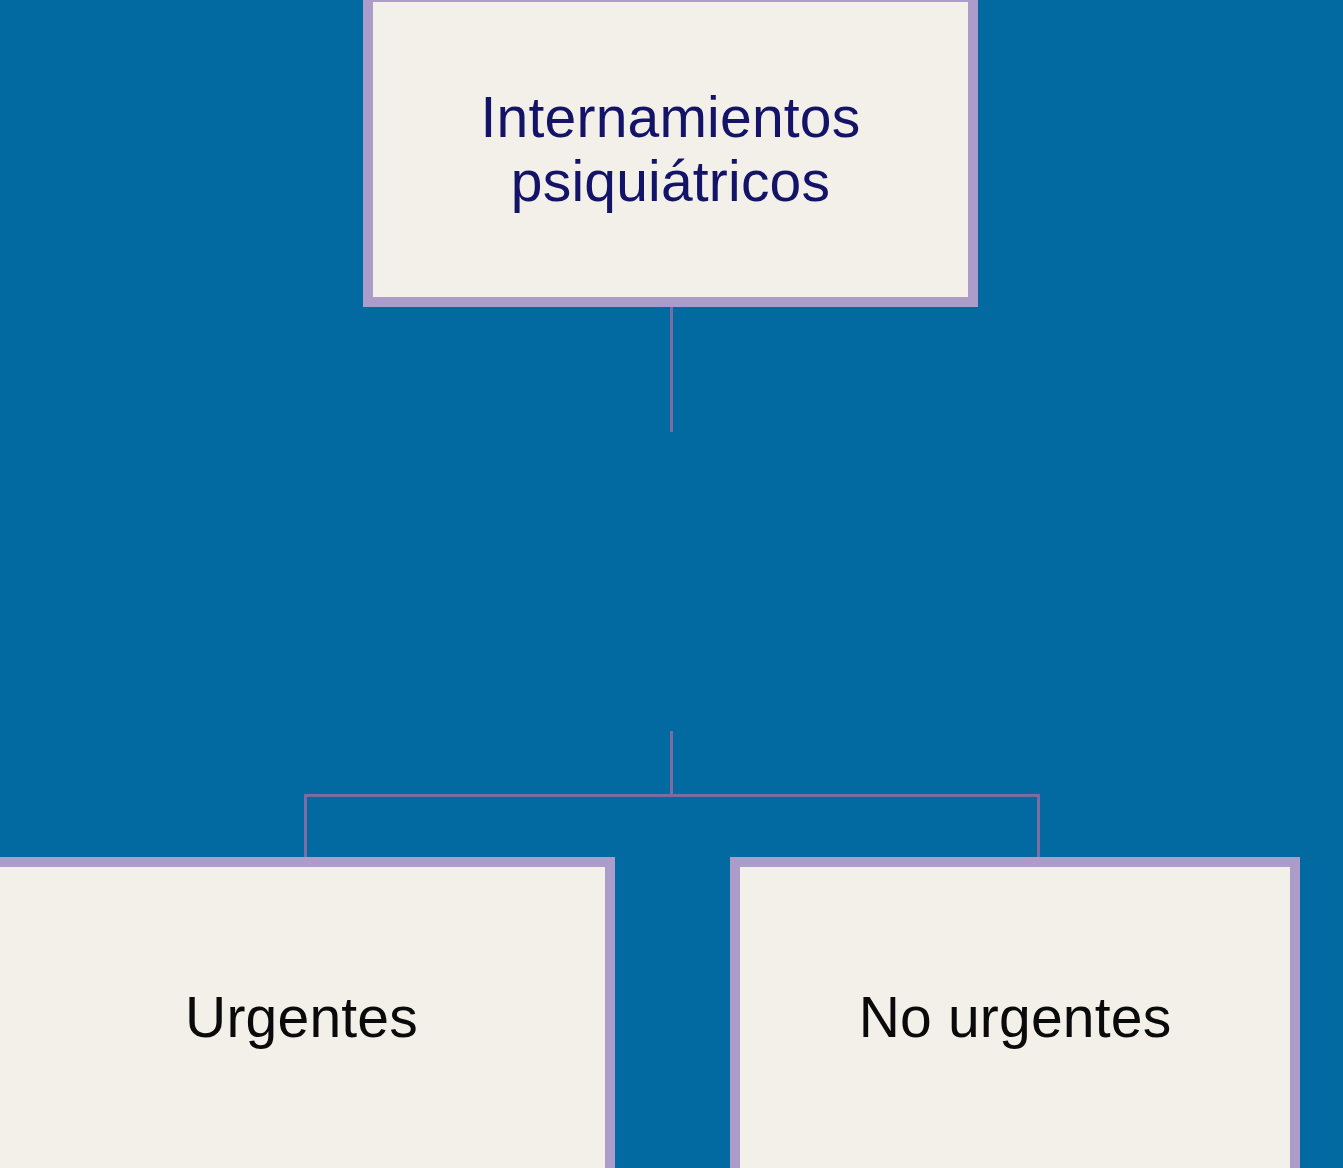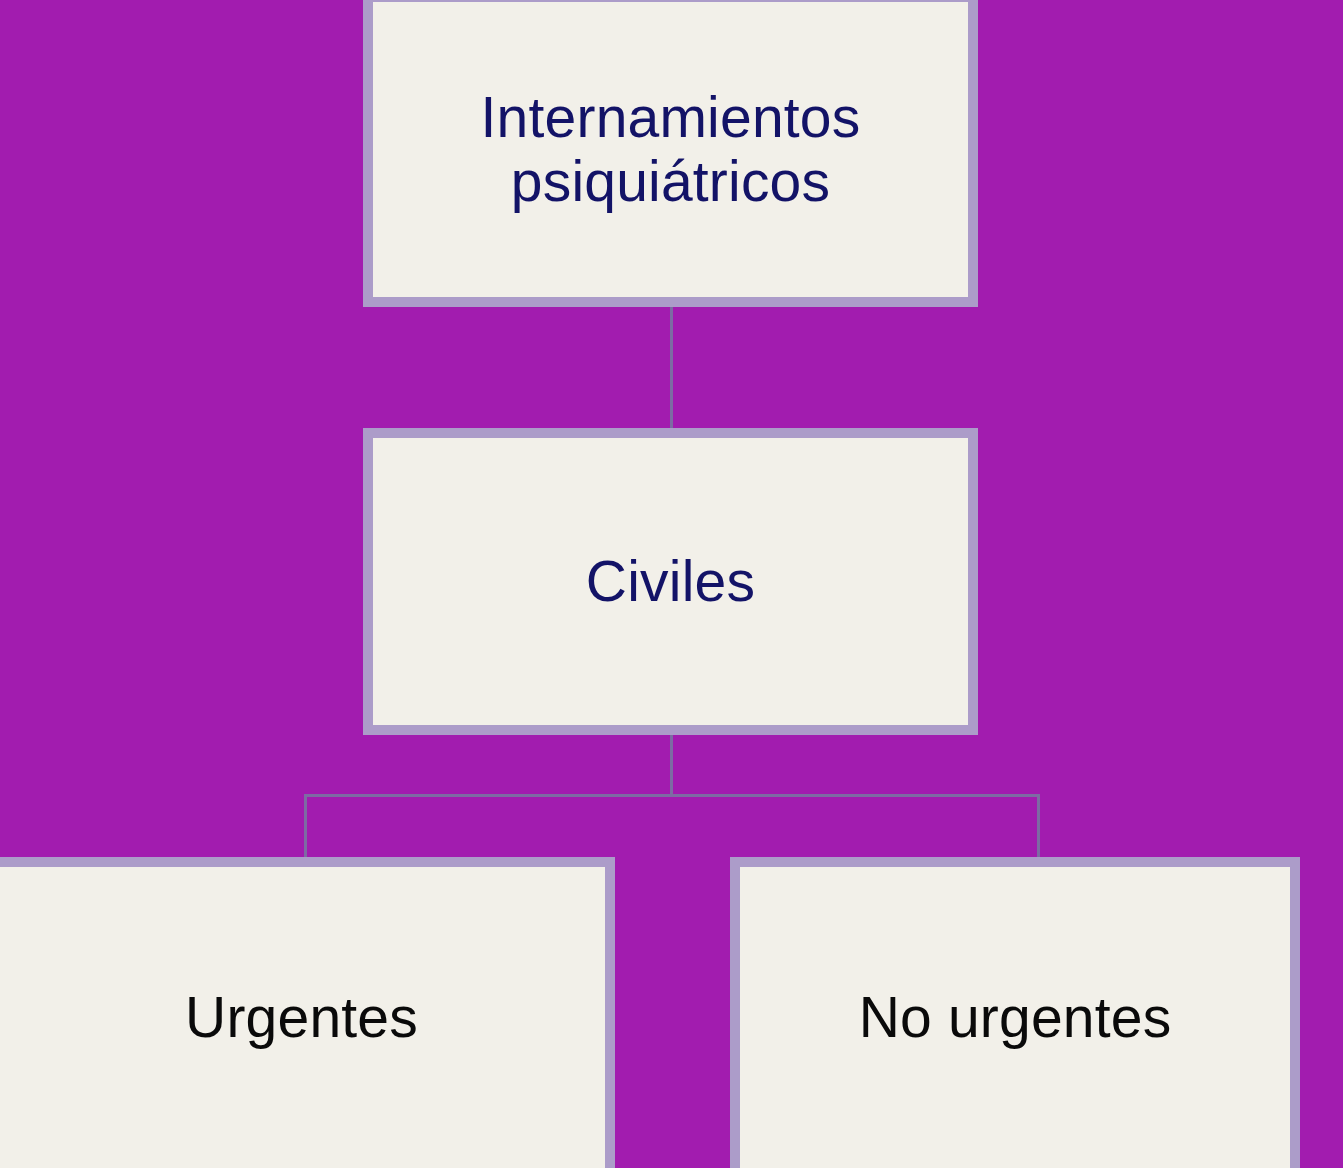--- a/index.html
+++ b/index.html
@@ -8,21 +8,21 @@
     padding: 0;
     background: #ffffff;
   }
   body {
     font-family: "Liberation Sans", sans-serif;
   }
   #diagram-root {
     position: relative;
     width: 1343px;
     height: 1168px;
-    background: #a21caf;
+    background: #0369a1;
     overflow: hidden;
   }
 
   
   .node {
     position: absolute;
     box-sizing: border-box;
     background: #f2f0e9;
     border: 10px solid #ac9cc9;
     display: flex;
@@ -126,23 +126,20 @@
   <div class="connector" id="edge-root-civiles"></div>
   <div class="connector" id="edge-civiles-stem"></div>
   <div class="connector" id="edge-split-bus"></div>
   <div class="connector" id="edge-bus-urgentes"></div>
   <div class="connector" id="edge-bus-no-urgentes"></div>
 
   <div class="node" id="node-root">
     <span class="node-label">Internamientos psiquiátricos</span>
   </div>
 
-  <div class="node" id="node-civiles">
-    <span class="node-label">Civiles</span>
-  </div>
 
   <div class="node" id="node-urgentes">
     <span class="node-label">Urgentes</span>
   </div>
 
   <div class="node" id="node-no-urgentes">
     <span class="node-label">No urgentes</span>
   </div>
 
 </div>

